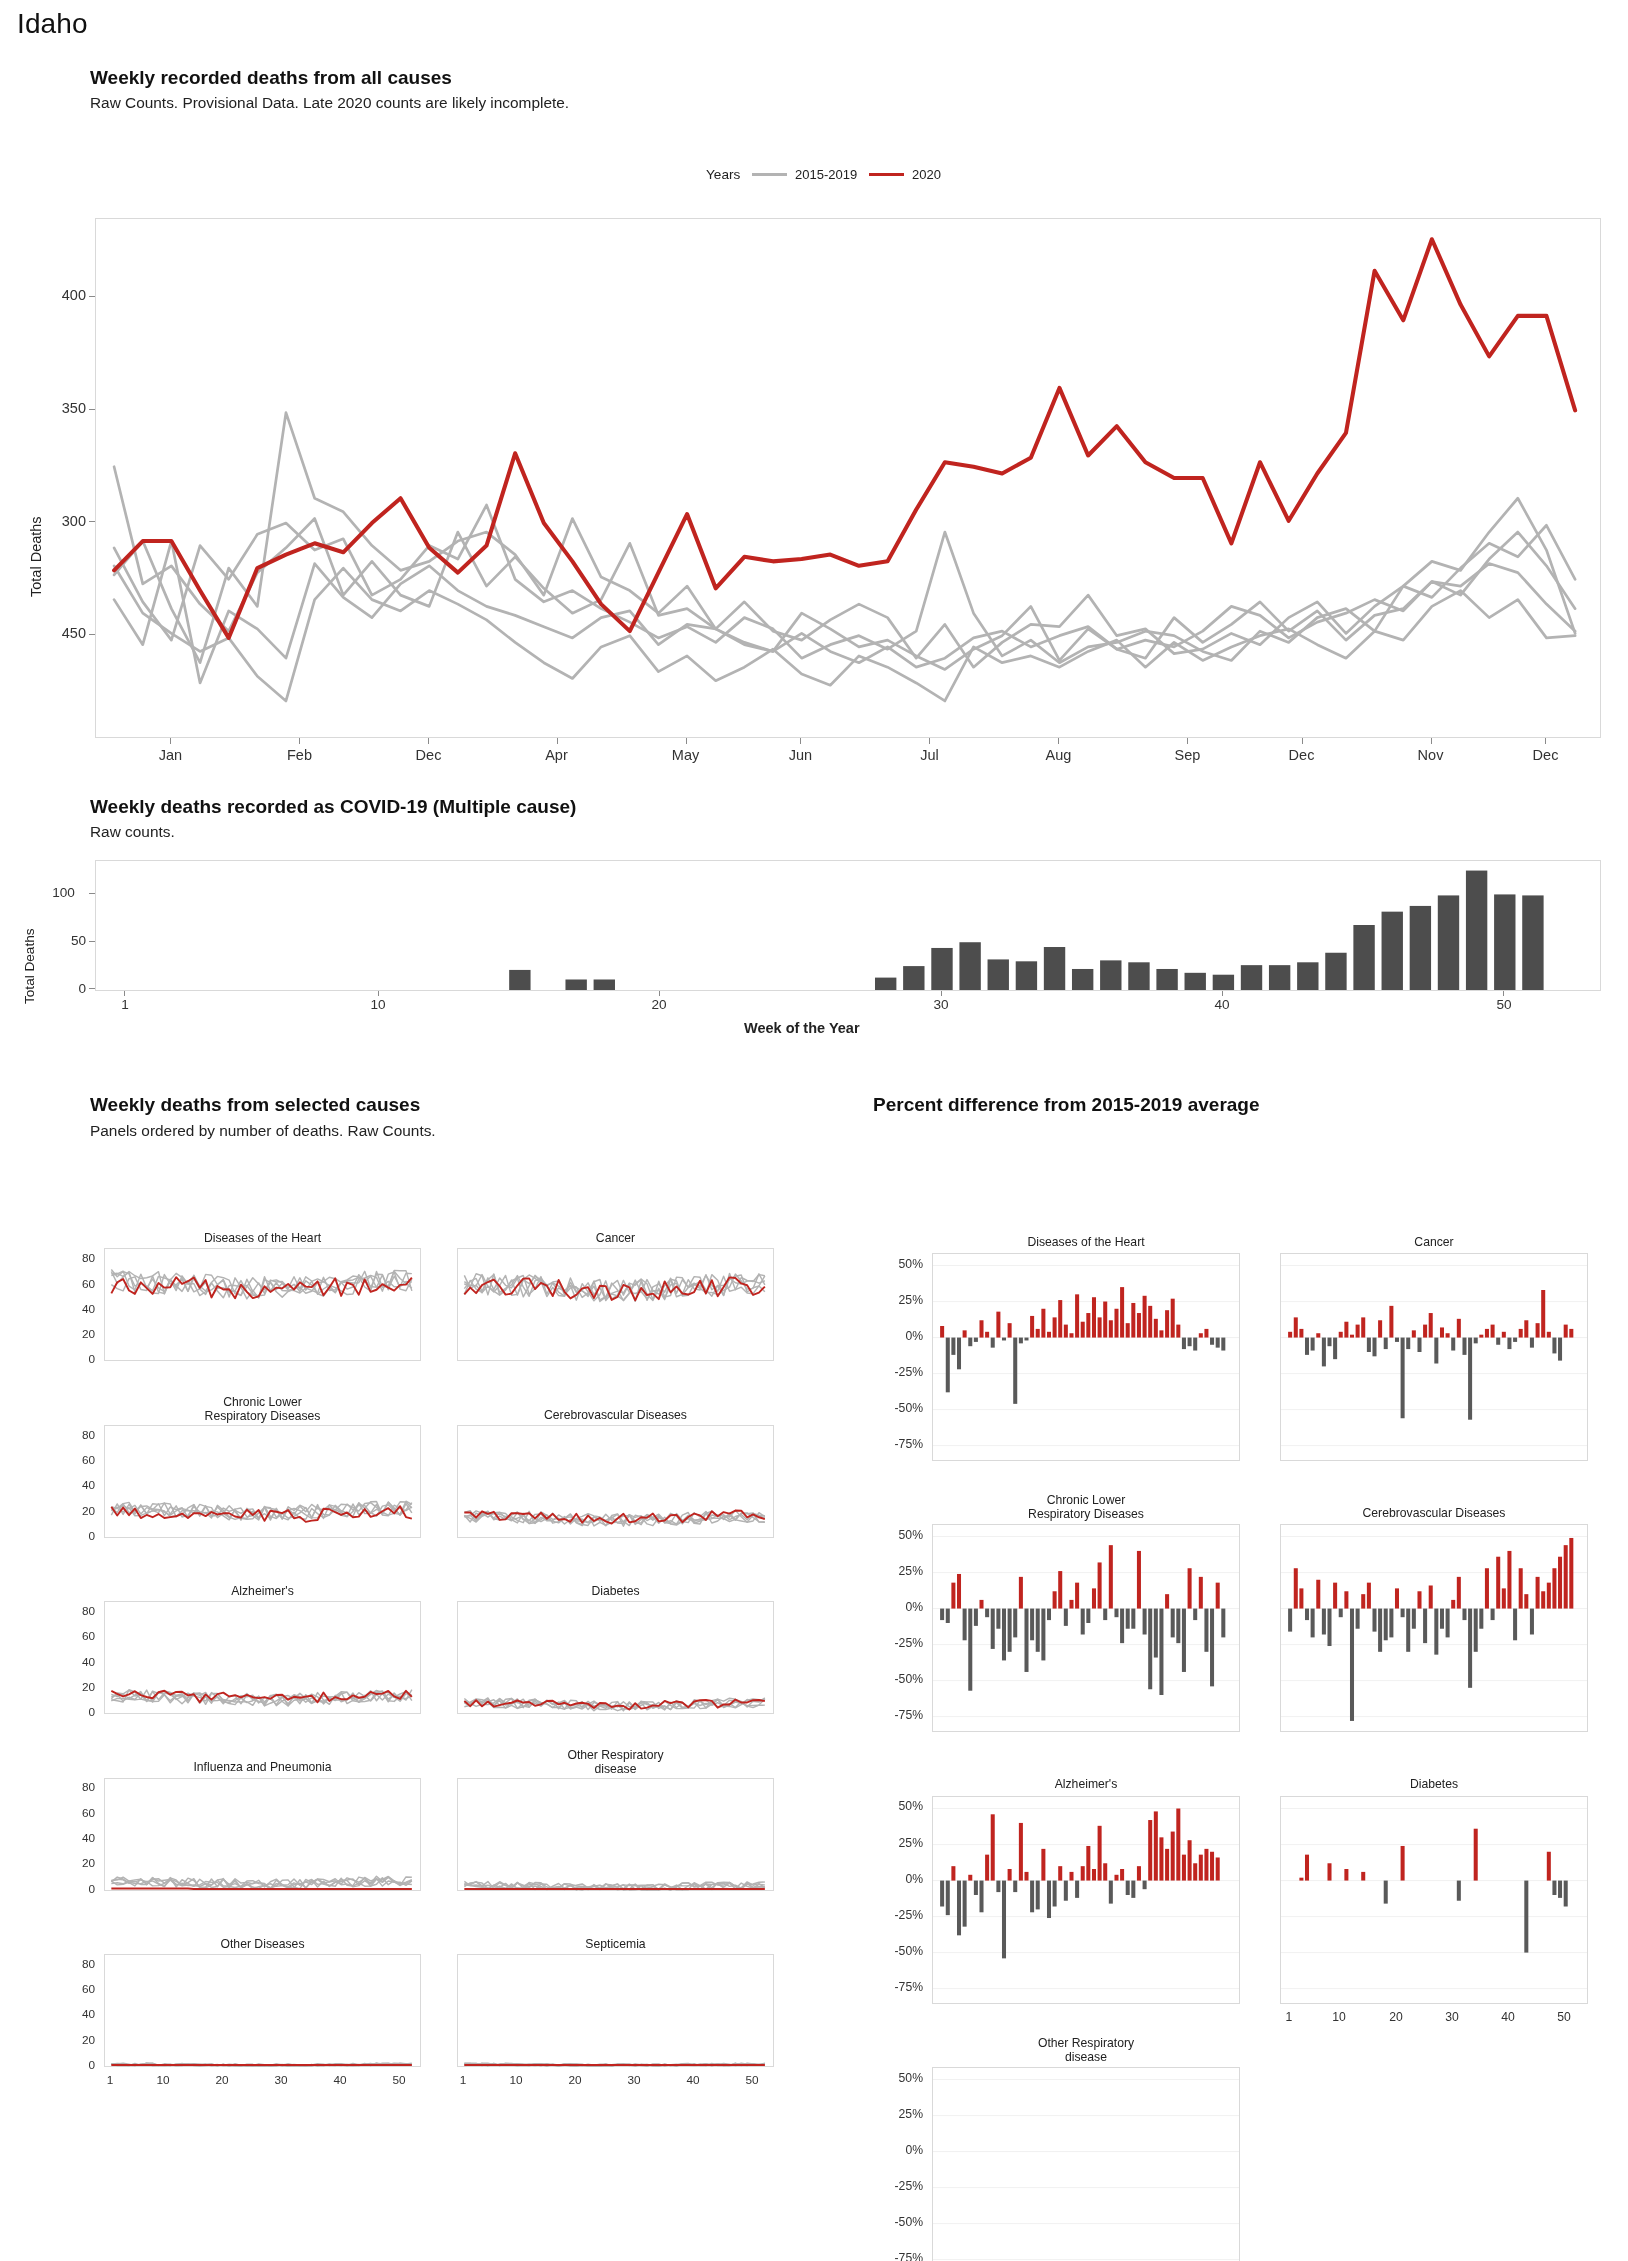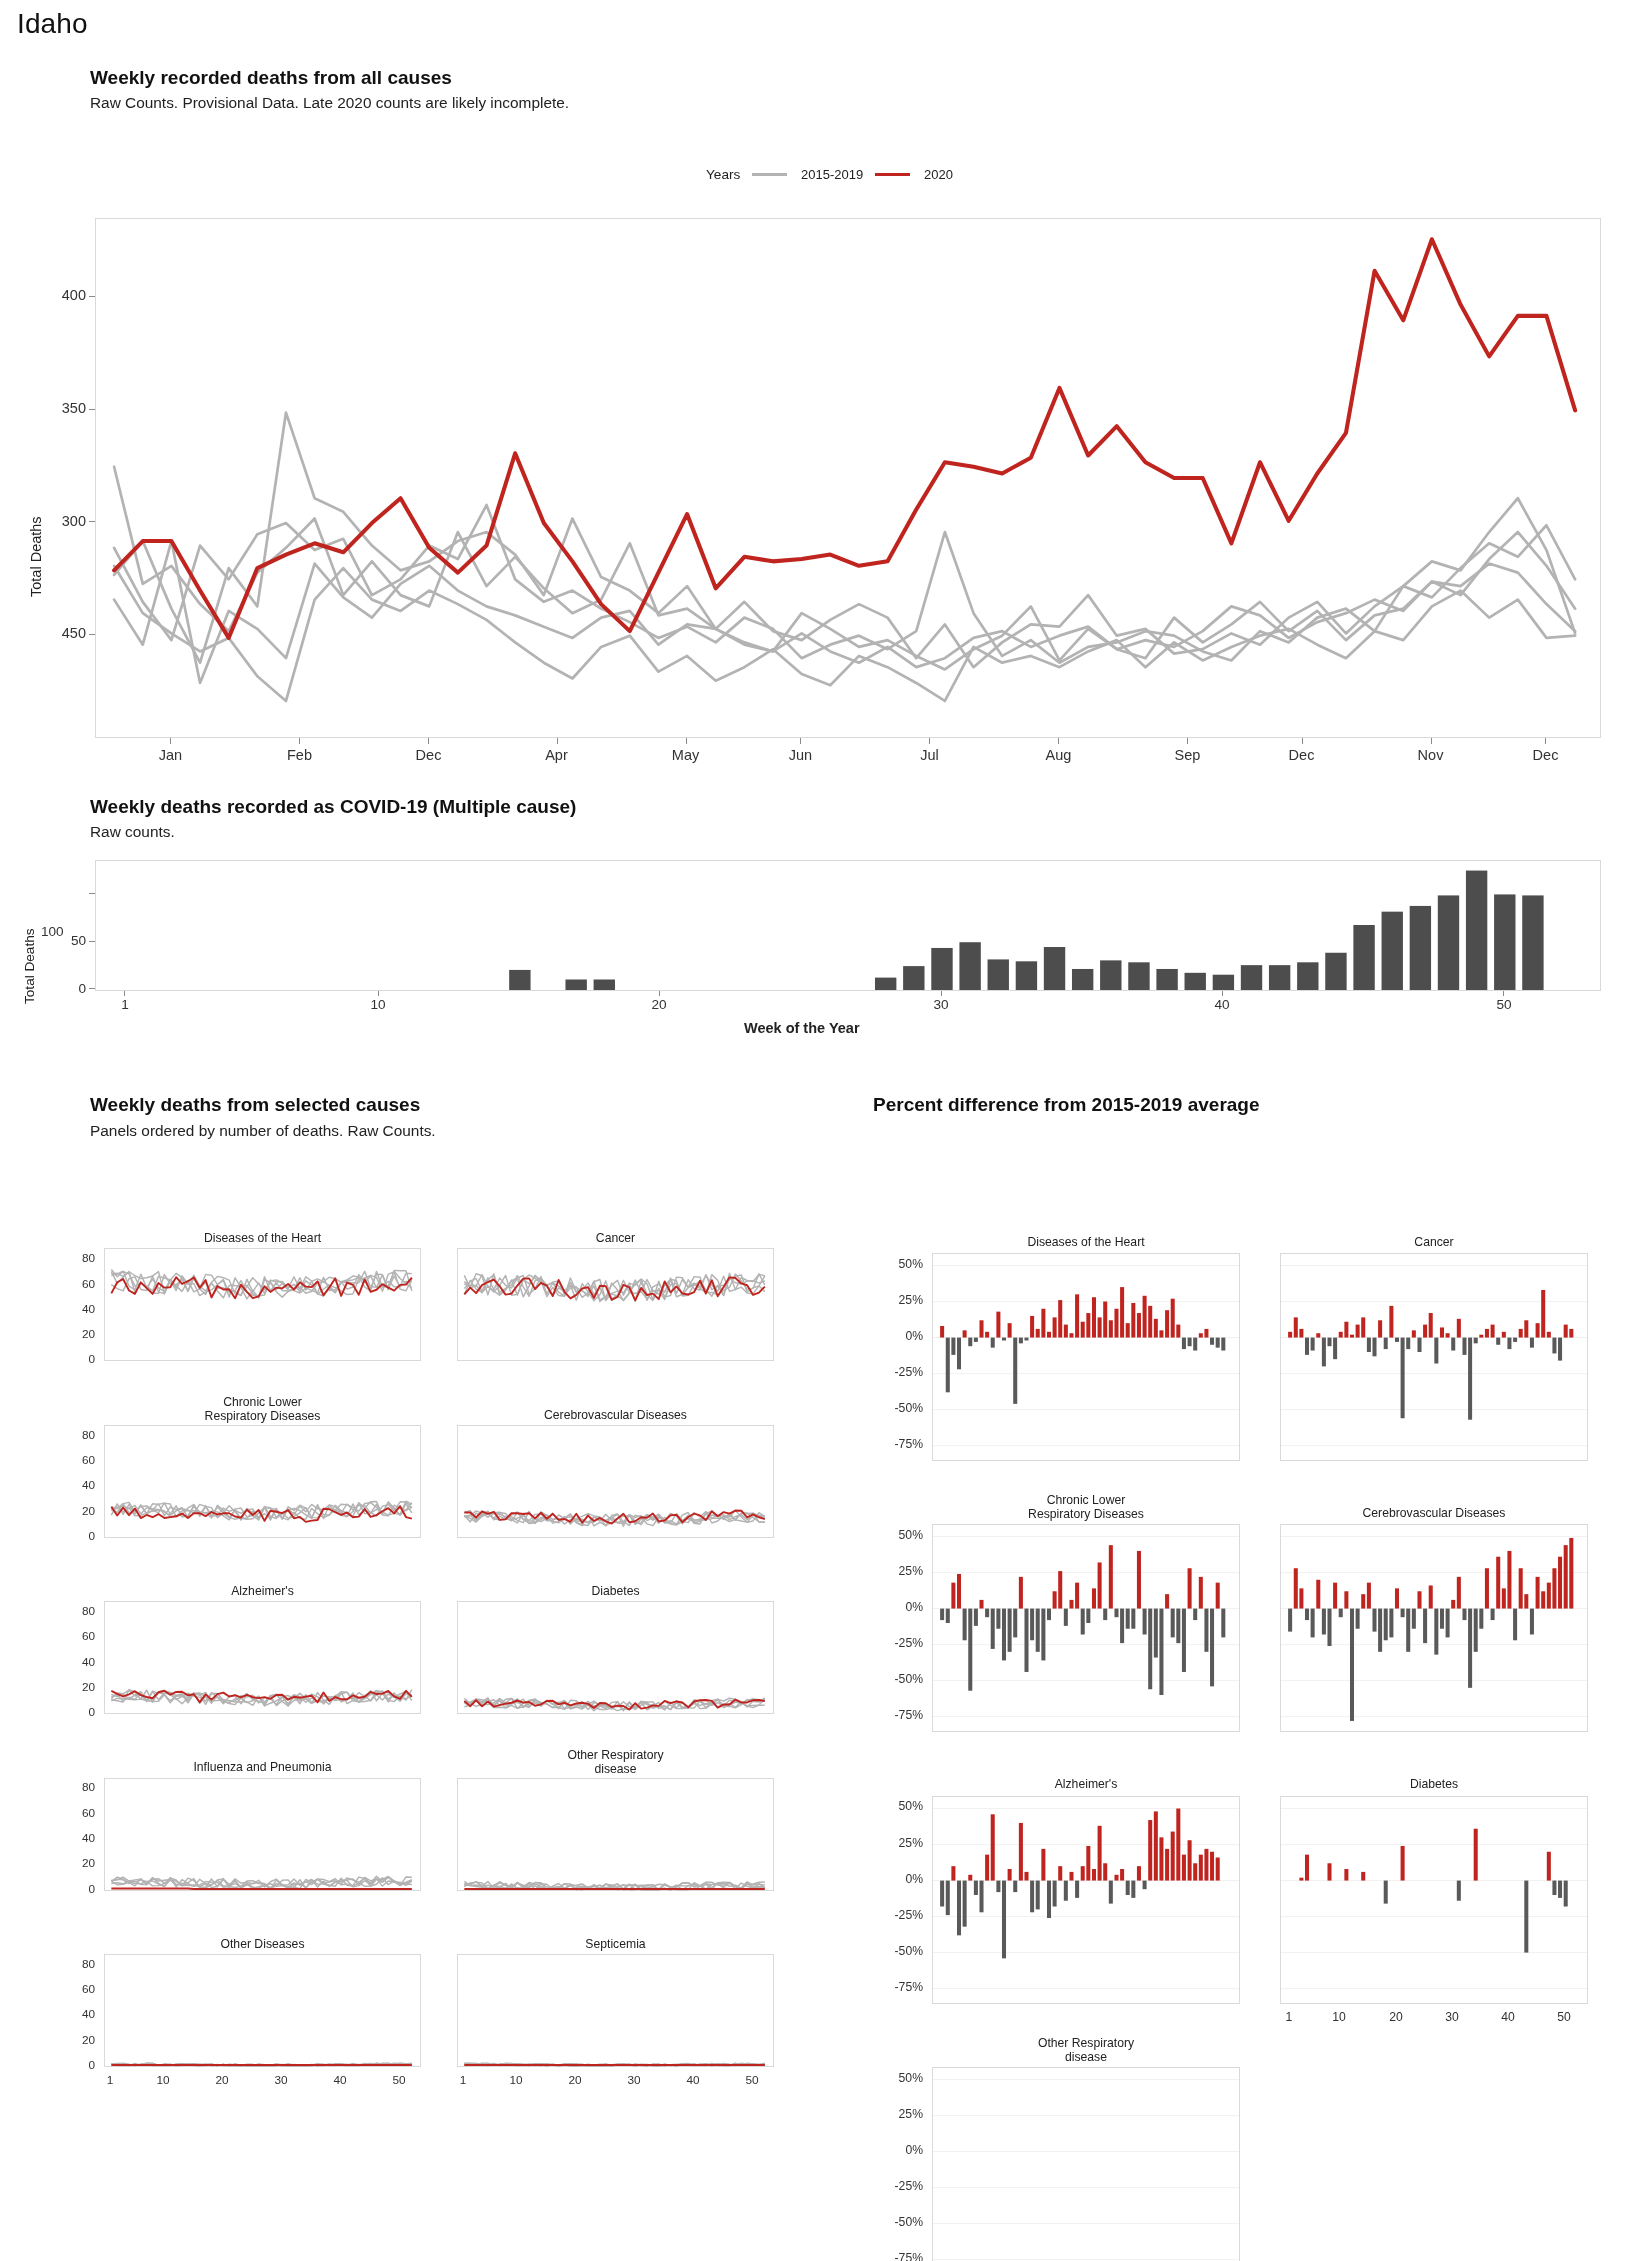--- a/index.html
+++ b/index.html
@@ -37,21 +37,21 @@
 
   #pct-title { position:absolute; left:873px; top:1094px; }
 
   
   #legend {
     position:absolute; left:706px; top:167px;
     display:flex; align-items:center; gap:11.8px;
     font-size:13px; color:#222;
   }
   #legend .lg-label { font-size:13.6px; }
-  #legend .key { display:flex; align-items:center; gap:14px; }
+  #legend .key { display:flex; align-items:center; gap:8px; }
   #legend .swatch { display:block; width:35px; height:3.2px; }
   #legend .sw-gray { background:#b3b3b3; }
   #legend .sw-red  { background:#c0241f; }
 
   
   .panel { position:absolute; }
   .plotbox {
     position:absolute; box-sizing:border-box;
     border:0.9px solid #d9d9d9; background:#ffffff;
   }
@@ -178,21 +178,21 @@
           <rect x="3029.5" y="21.2" width="47.3" height="264.8" fill="#4d4d4d"></rect>
           <rect x="3091.8" y="74.1" width="47.3" height="211.9" fill="#4d4d4d"></rect>
           <rect x="3154.0" y="76.3" width="47.3" height="209.7" fill="#4d4d4d"></rect>
         </svg>
     </div>
     <div id="cv-yticks">
         <div class="tick" style="left: 41px; top: 126px; width: 45px; text-align: right; font-size: 13.6px;">0</div>
         <div class="tickmark" style="left: 89px; top: 133px; width: 6.3px; height: 1.4px;"></div>
         <div class="tick" style="left: 41px; top: 78px; width: 45px; text-align: right; font-size: 13.6px;">50</div>
         <div class="tickmark" style="left: 89px; top: 86px; width: 6.3px; height: 1.4px;"></div>
-        <div class="tick" style="left: 41px; top: 30px; width: 45px; text-align: left; font-size: 13.6px; margin-top: 39px;">100</div>
+        <div class="tick" style="left: 41px; top: 30px; width: 45px; text-align: center; font-size: 13.6px;">100</div>
         <div class="tickmark" style="left: 89px; top: 38px; width: 6.3px; height: 1.4px;"></div>
       </div>
     <div id="cv-xticks">
         <div class="tick" style="left: 98px; top: 142px; width: 54px; text-align: center; font-size: 13.6px;">1</div>
         <div class="tickmark" style="left: 124px; top: 136px; width: 1.4px; height: 5.4px;"></div>
         <div class="tick" style="left: 351px; top: 142px; width: 54px; text-align: center; font-size: 13.6px;">10</div>
         <div class="tickmark" style="left: 378px; top: 136px; width: 1.4px; height: 5.4px;"></div>
         <div class="tick" style="left: 632px; top: 142px; width: 54px; text-align: center; font-size: 13.6px;">20</div>
         <div class="tickmark" style="left: 659px; top: 136px; width: 1.4px; height: 5.4px;"></div>
         <div class="tick" style="left: 914px; top: 142px; width: 54px; text-align: center; font-size: 13.6px;">30</div>

